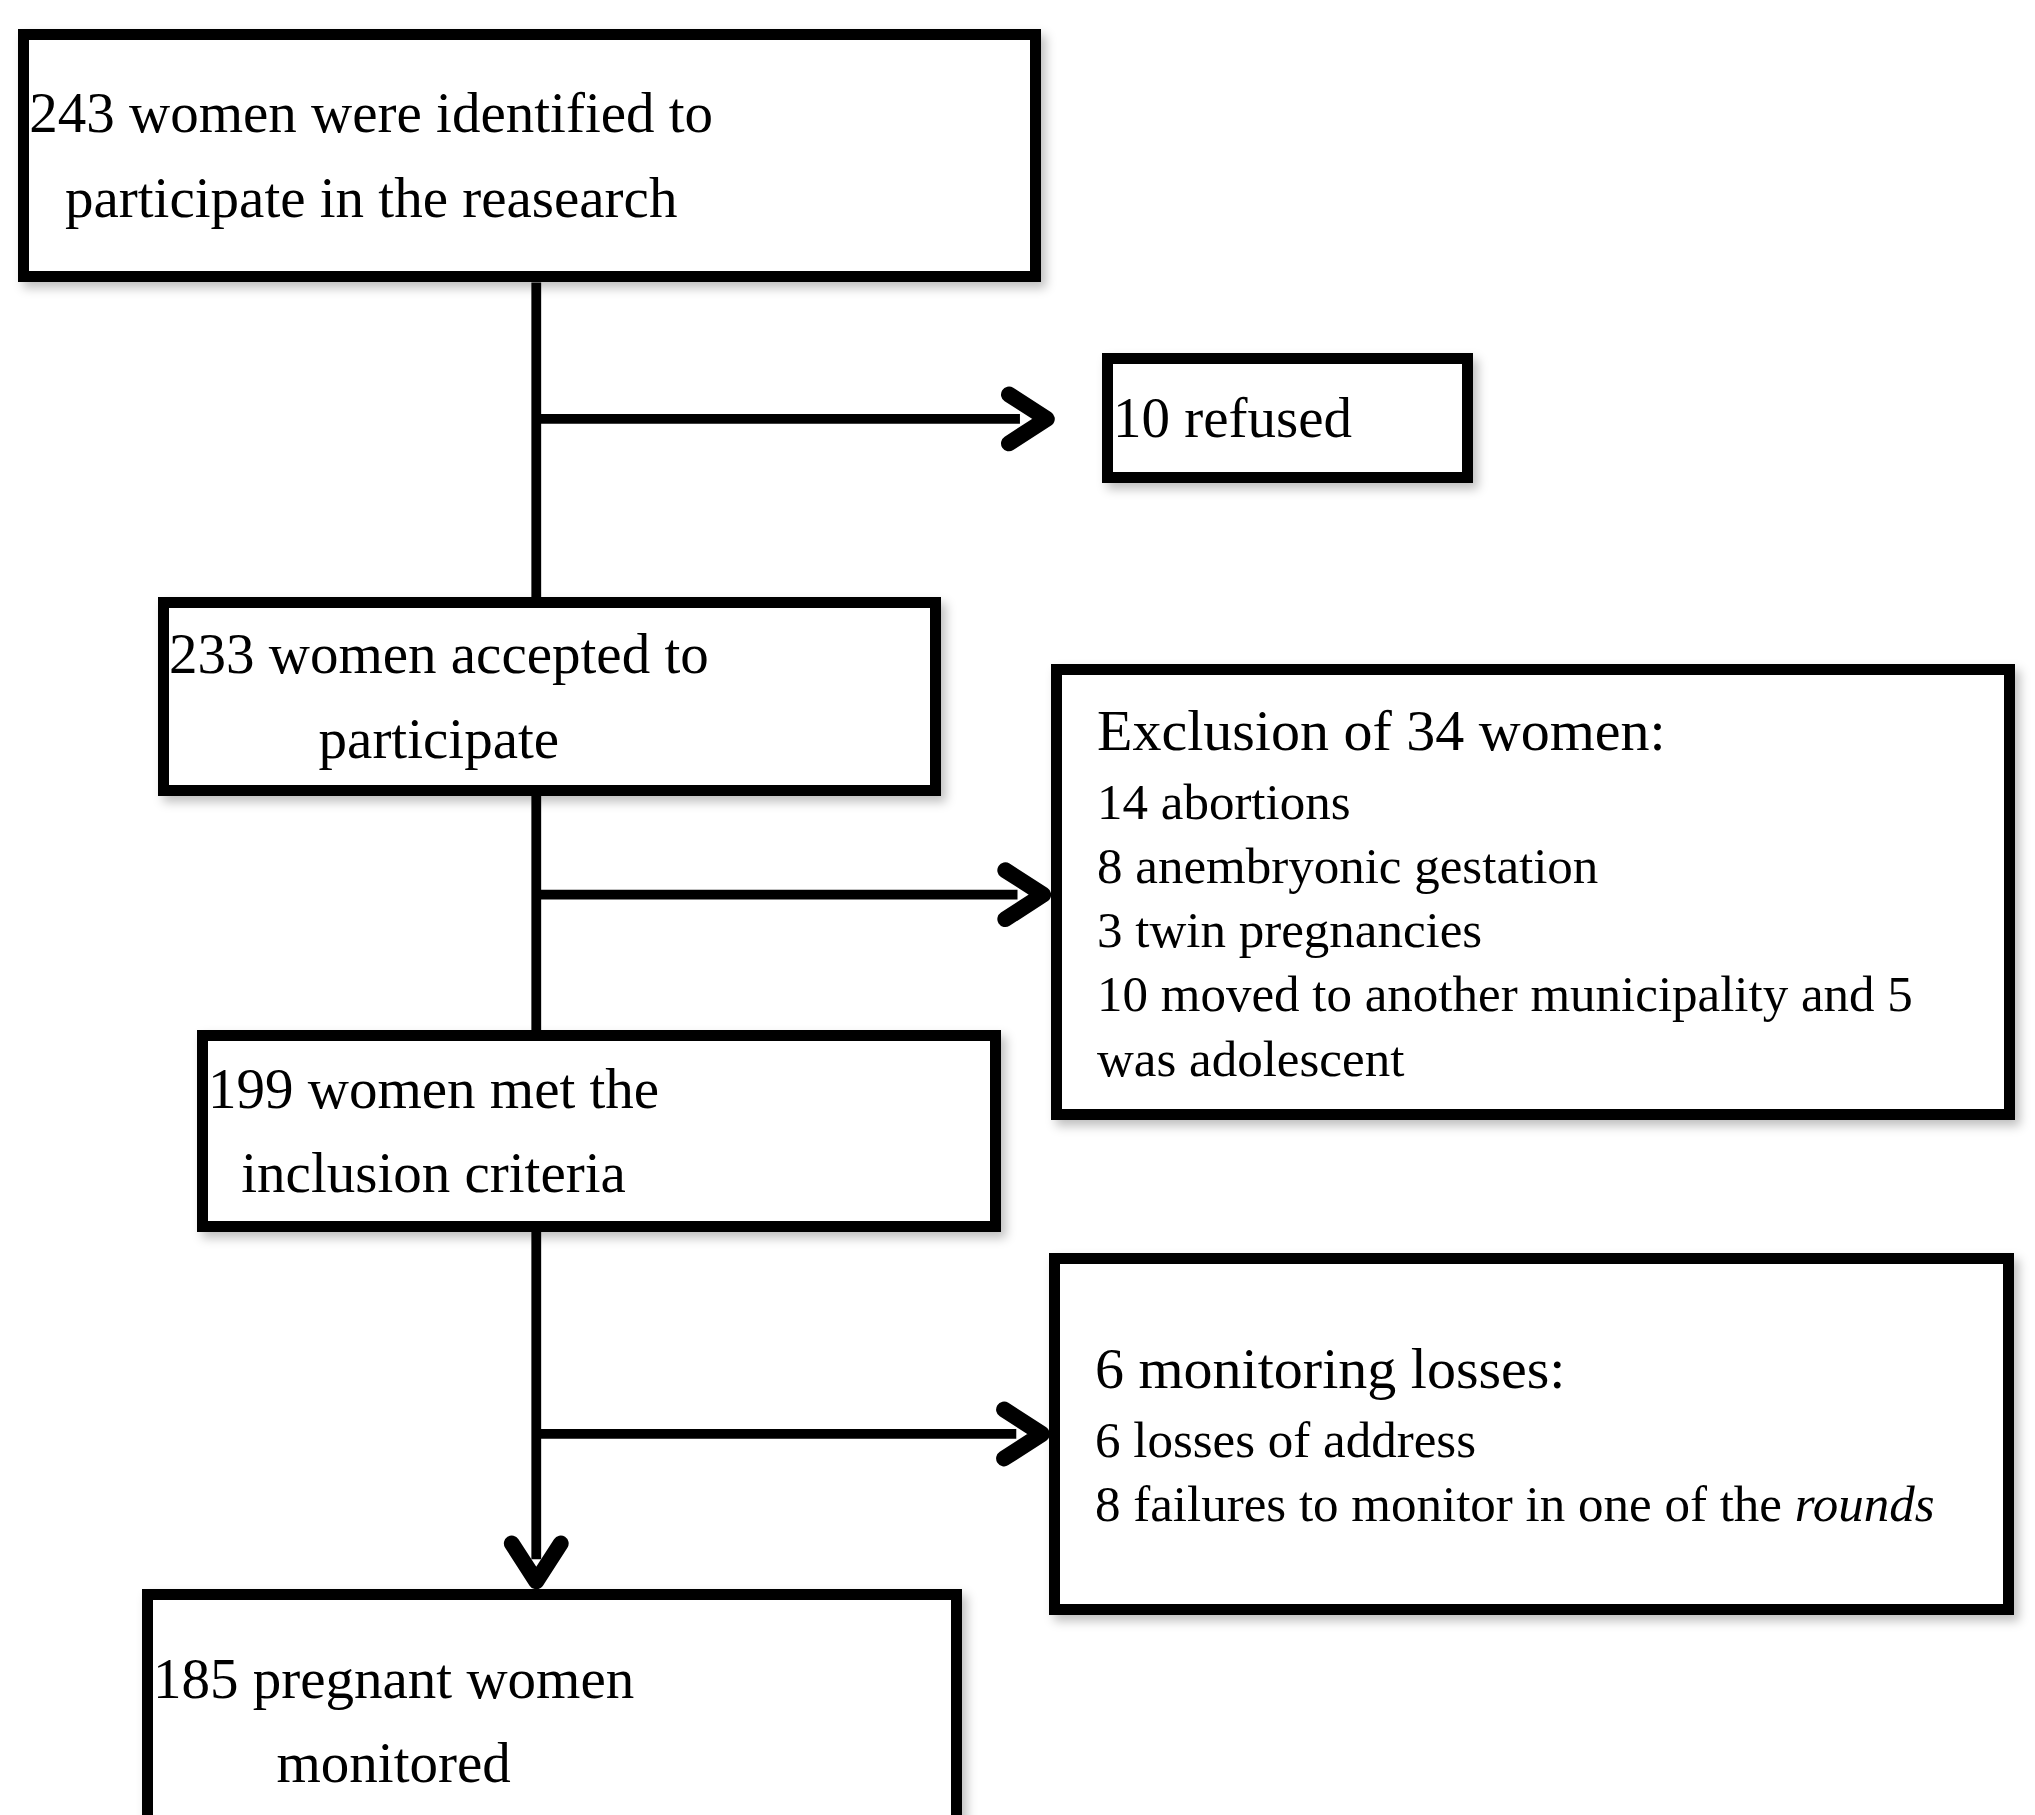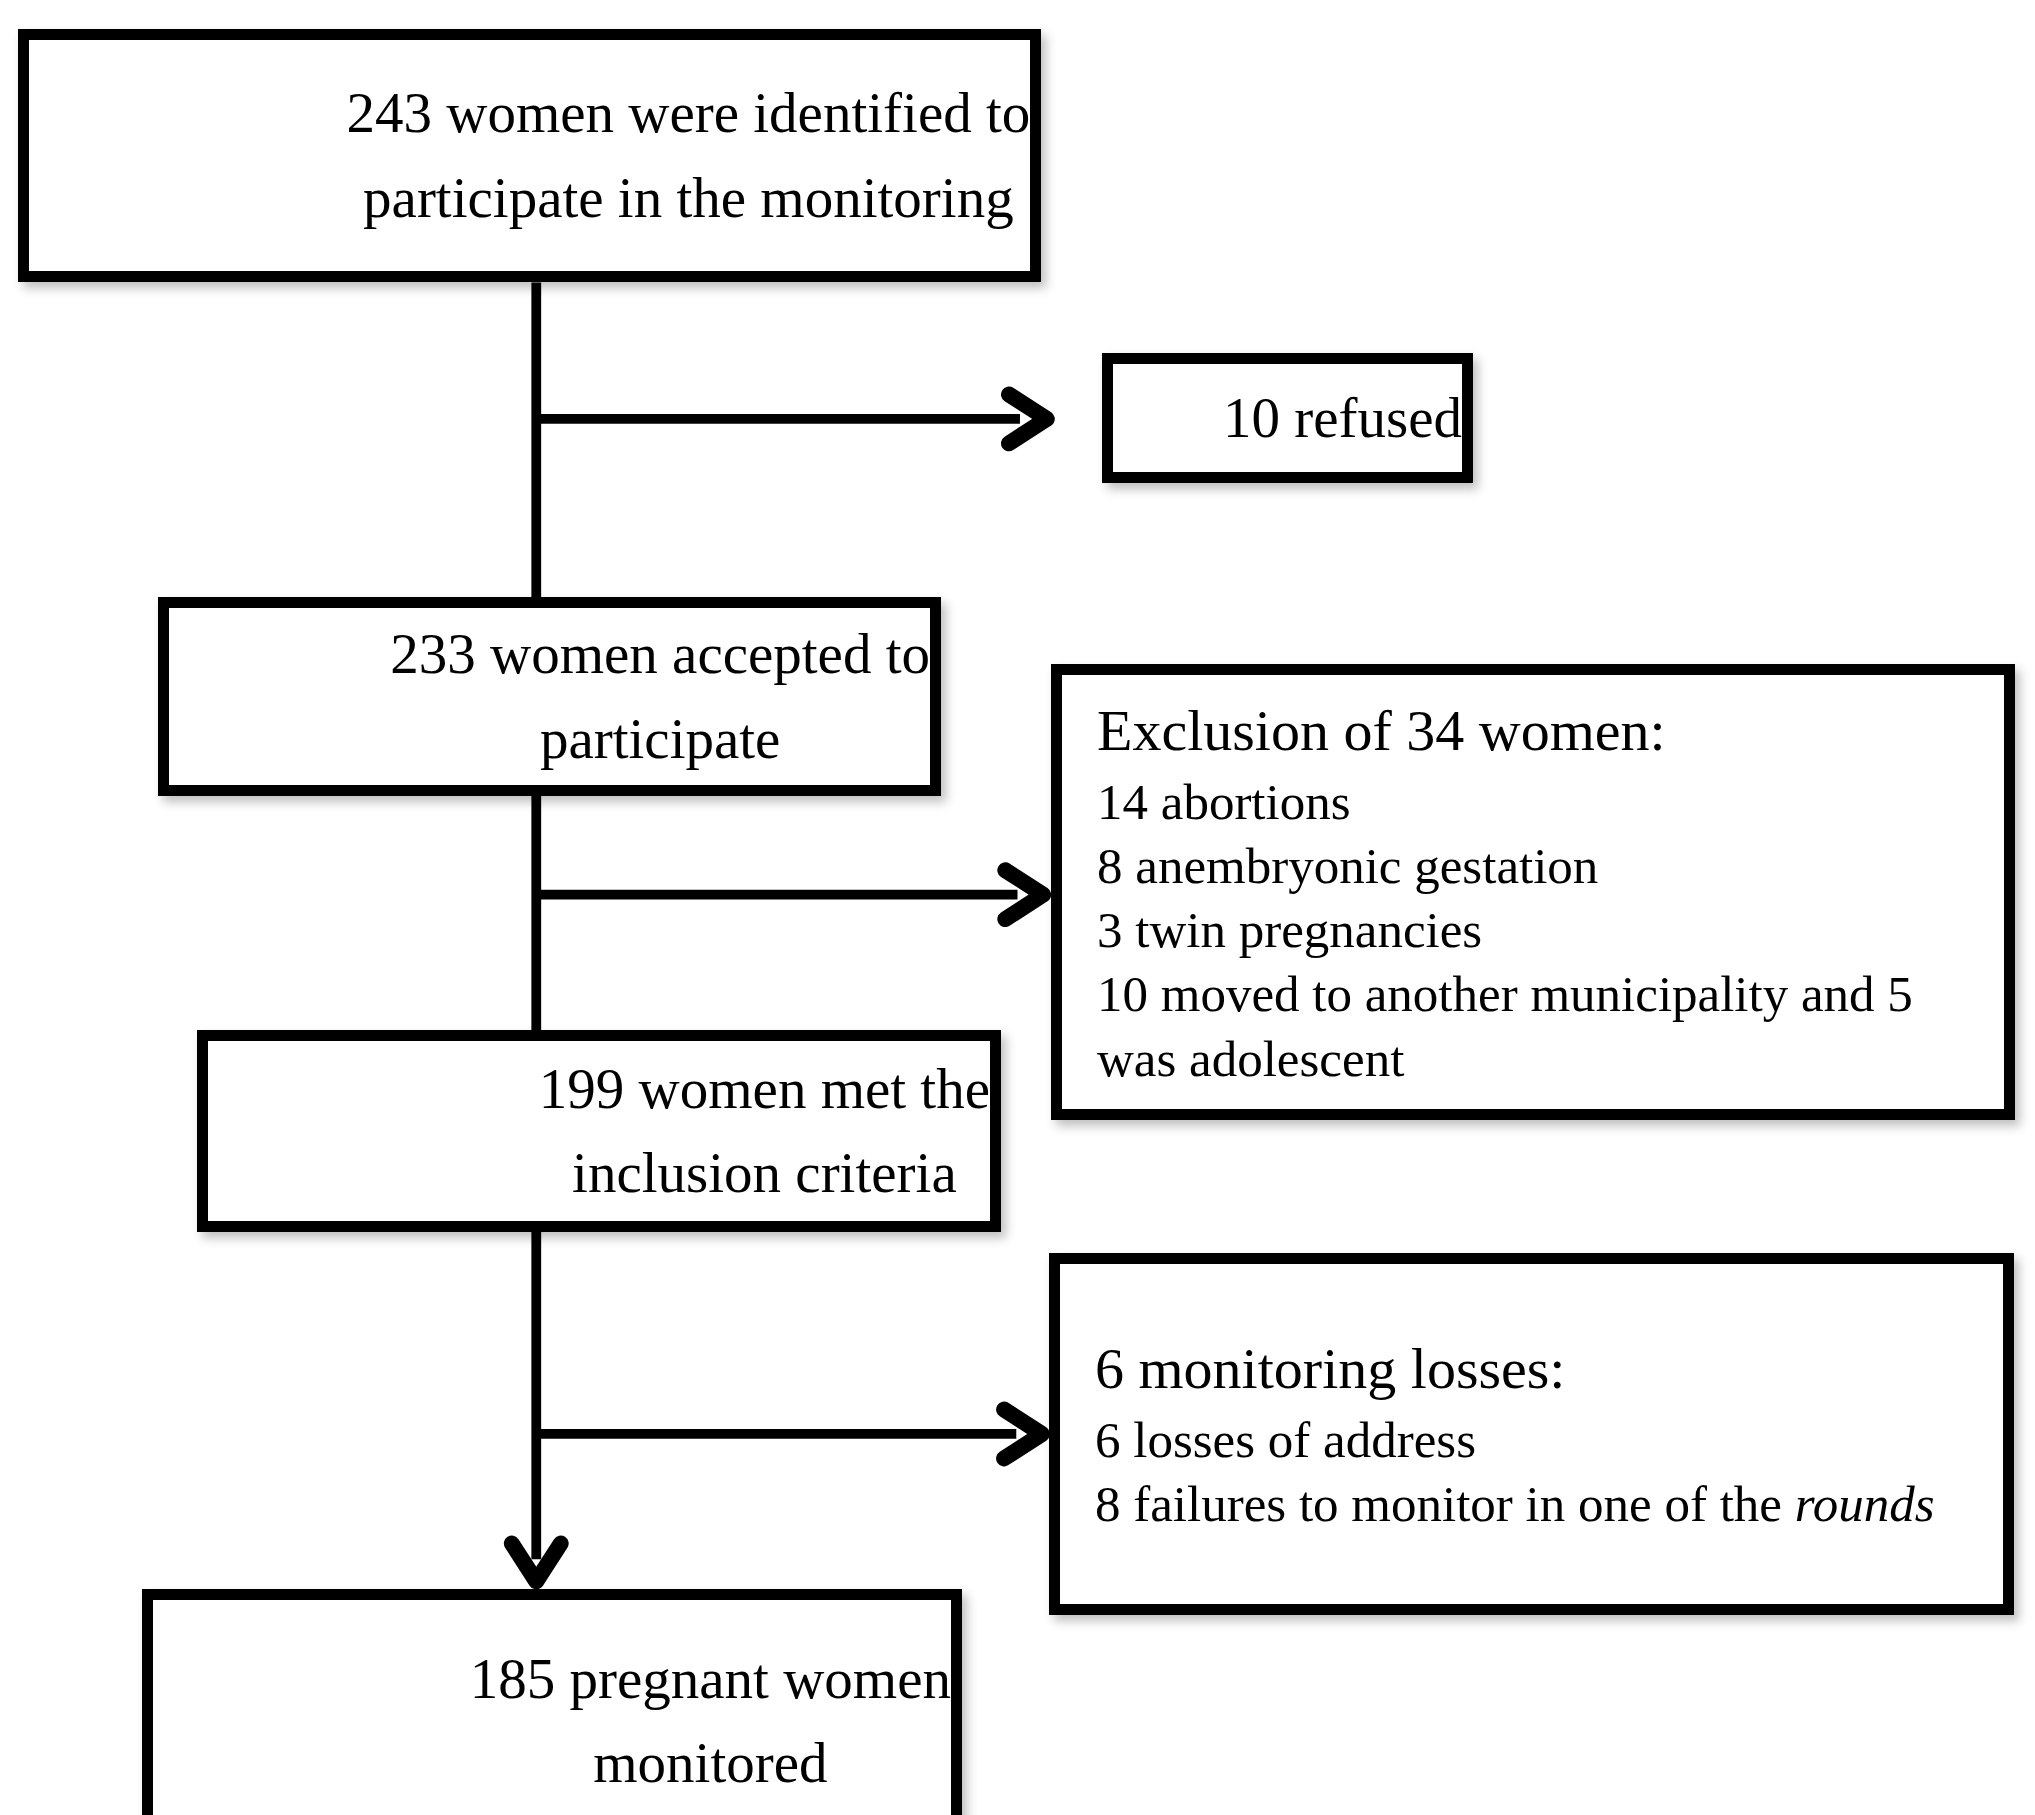--- a/index.html
+++ b/index.html
@@ -36,21 +36,21 @@
     stroke-linejoin: round;
   }
   .box {
     position: absolute;
     box-sizing: border-box;
     background: #ffffff;
     border: 11px solid #000000;
     display: flex;
     flex-direction: column;
     justify-content: center;
-    align-items: flex-end;
+    align-items: flex-start;
     text-align: center;
     box-shadow: 4.9px 6.1px 9.8px rgba(0,0,0,0.25);
   }
   .title {
     font-size: 57px;
     line-height: 1.48;
   }
   .box-identified { left: 18.3px;   top: 29px;   width: 1023px; height: 253px; }
   .box-refused    { left: 1102px; top: 353px;  width: 371px;  height: 130px; }
   .box-accepted   { left: 158px;  top: 597px;  width: 783px; height: 199px; }
@@ -89,21 +89,21 @@
     <polyline class="head" points="1644,1423 1706,1463 1644,1503"></polyline>
     <line class="shaft" x1="877" y1="2010" x2="877" y2="2550"></line>
     <polyline class="head" points="837,2524 877,2586 917,2524"></polyline>
     <line class="shaft" x1="877" y1="2345" x2="1662" y2="2345"></line>
     <polyline class="head" points="1642,2305 1704,2345 1642,2385"></polyline>
   </svg>
 
   <div class="box box-identified">
     <div class="title">
       <div>243 women were identified to</div>
-      <div>participate in the monitoring</div>
+      <div>participate in the reasearch</div>
     </div>
   </div>
 
   <div class="box box-refused">
     <div class="title">10 refused</div>
   </div>
 
   <div class="box box-accepted">
     <div class="title">
       <div>233 women accepted to</div>

